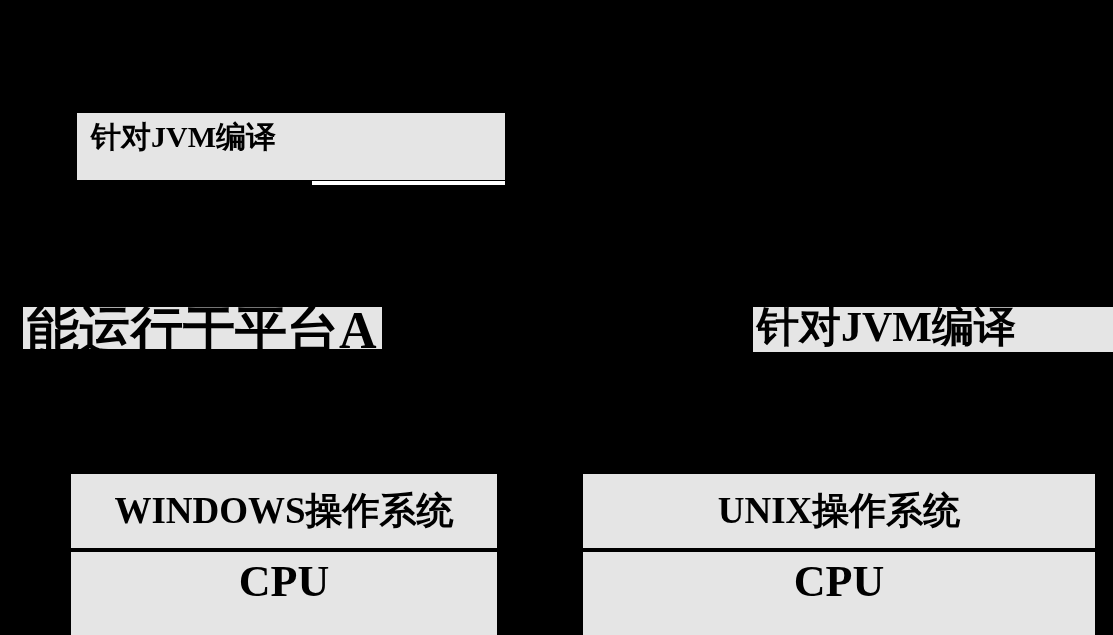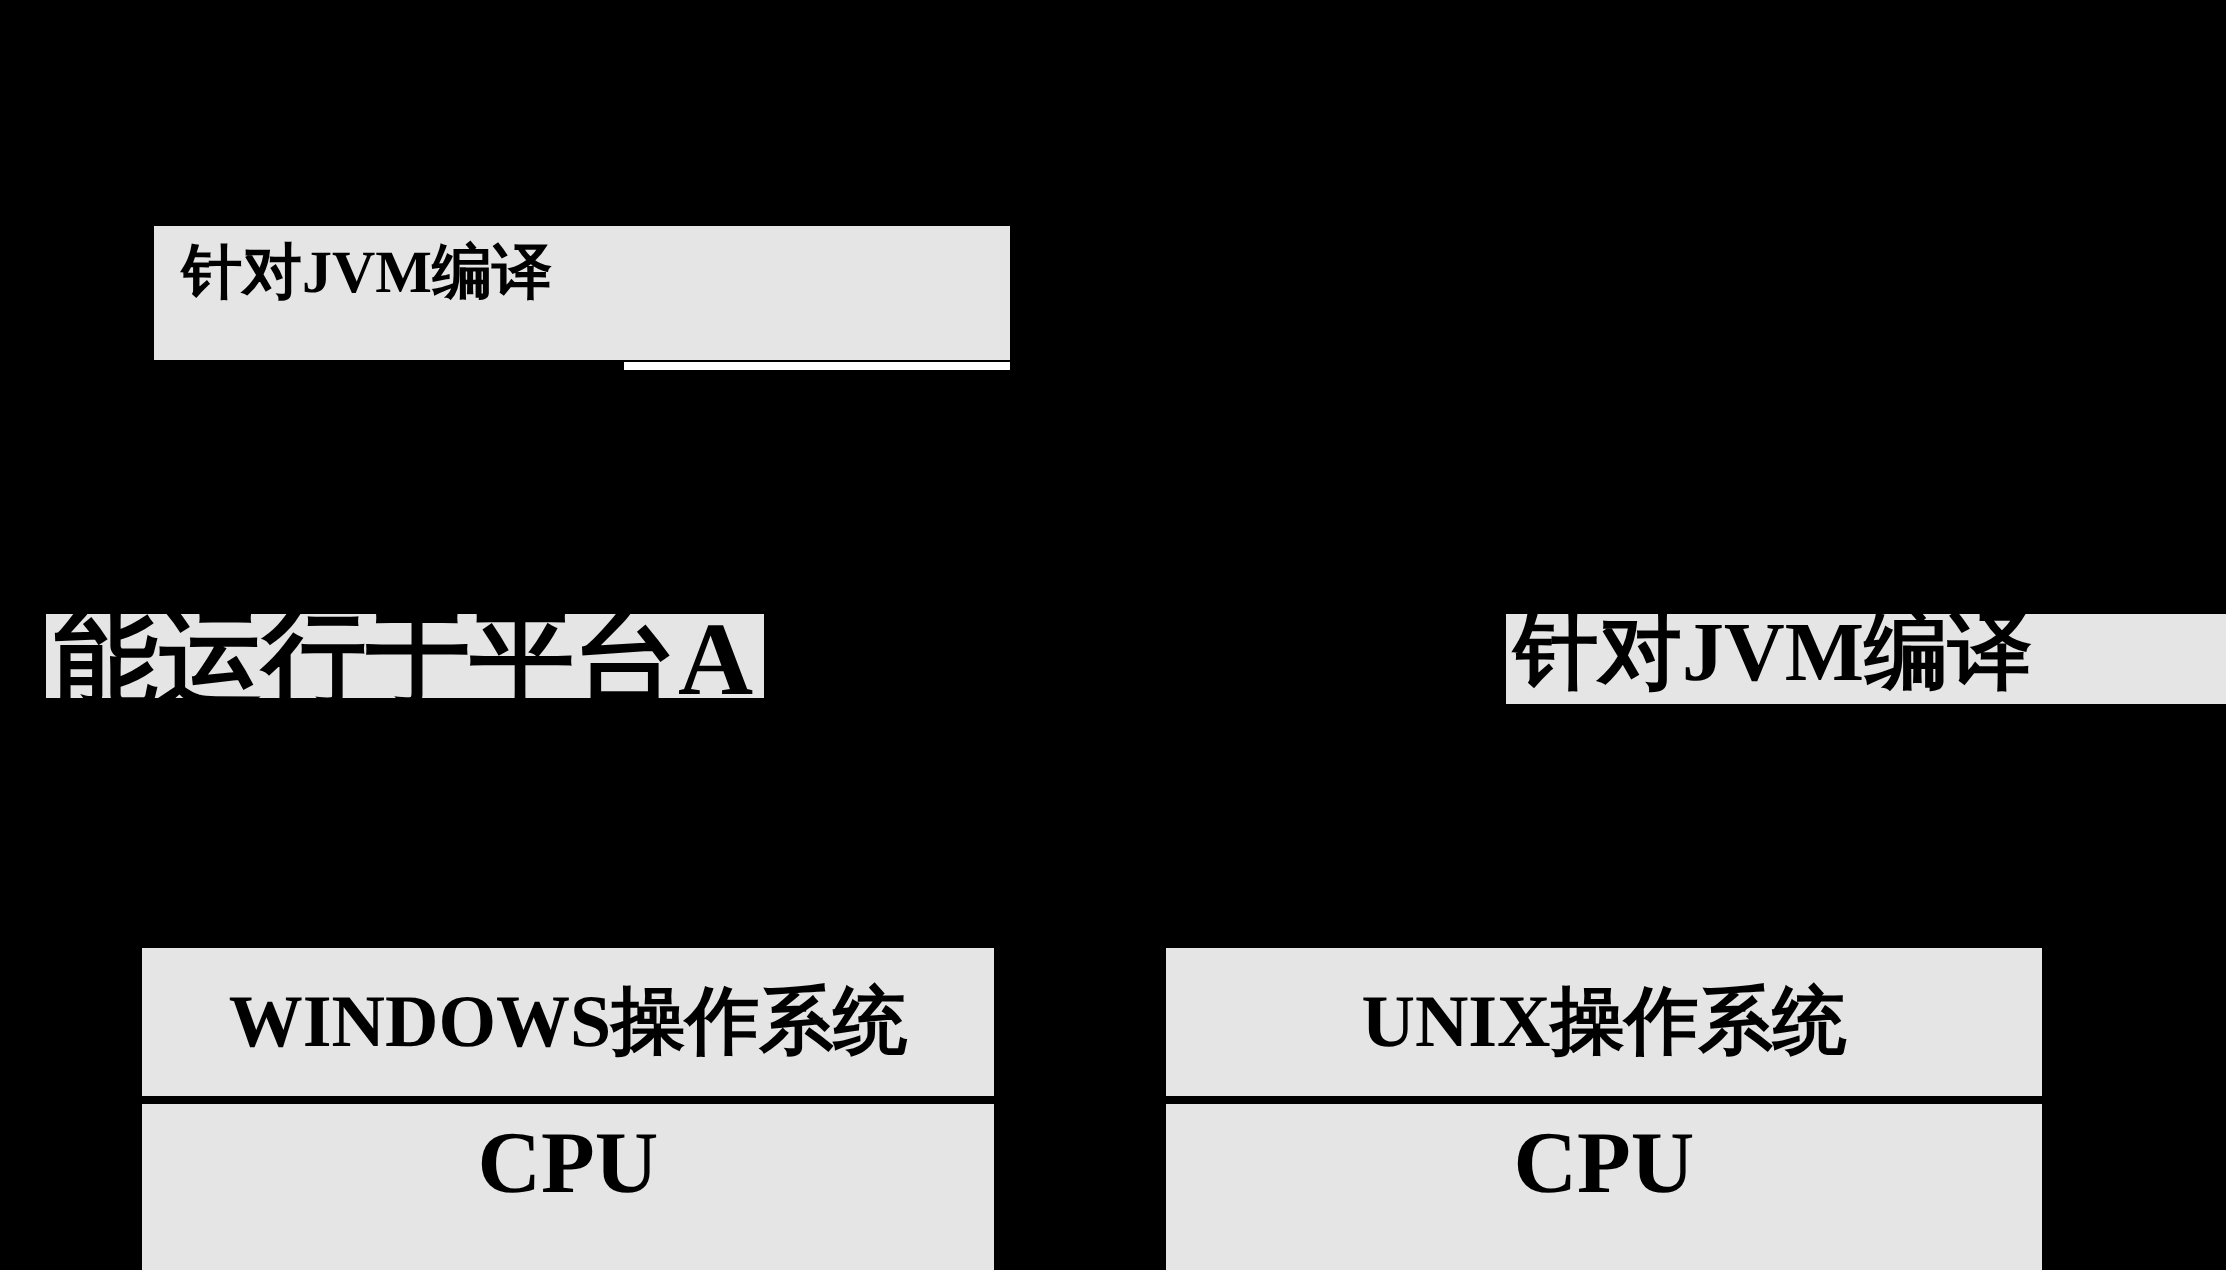--- a/index.html
+++ b/index.html
@@ -93,21 +93,21 @@
   
   #windows-stack {
     left: 71px;
     top: 474px;
     width: 426px;
     height: 161px;
   }
   #unix-stack {
     left: 583px;
     top: 474px;
-    width: 438px;
+    width: 512px;
     height: 161px;
     text-decoration: underline;
   }
 
   .stack-cell {
     position: absolute;
     left: 0;
     width: 100%;
     display: flex;
     align-items: center;

